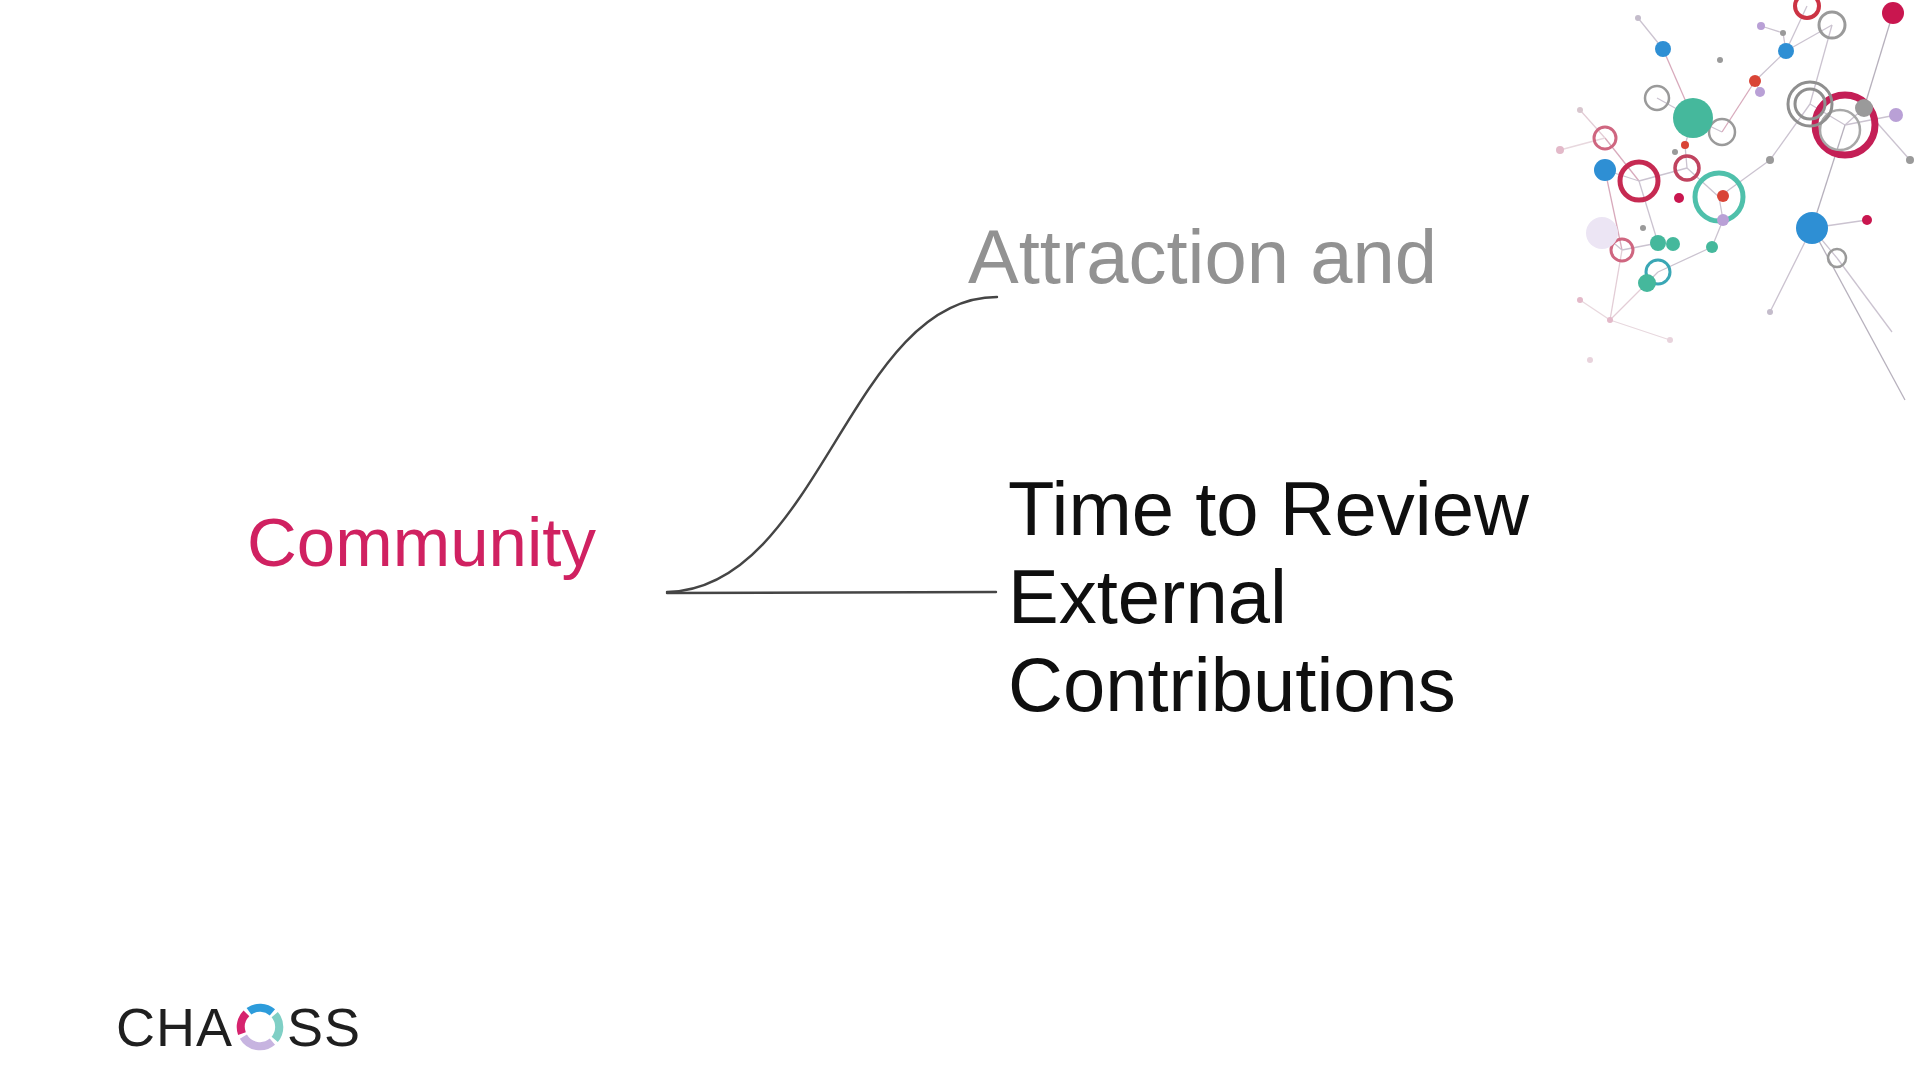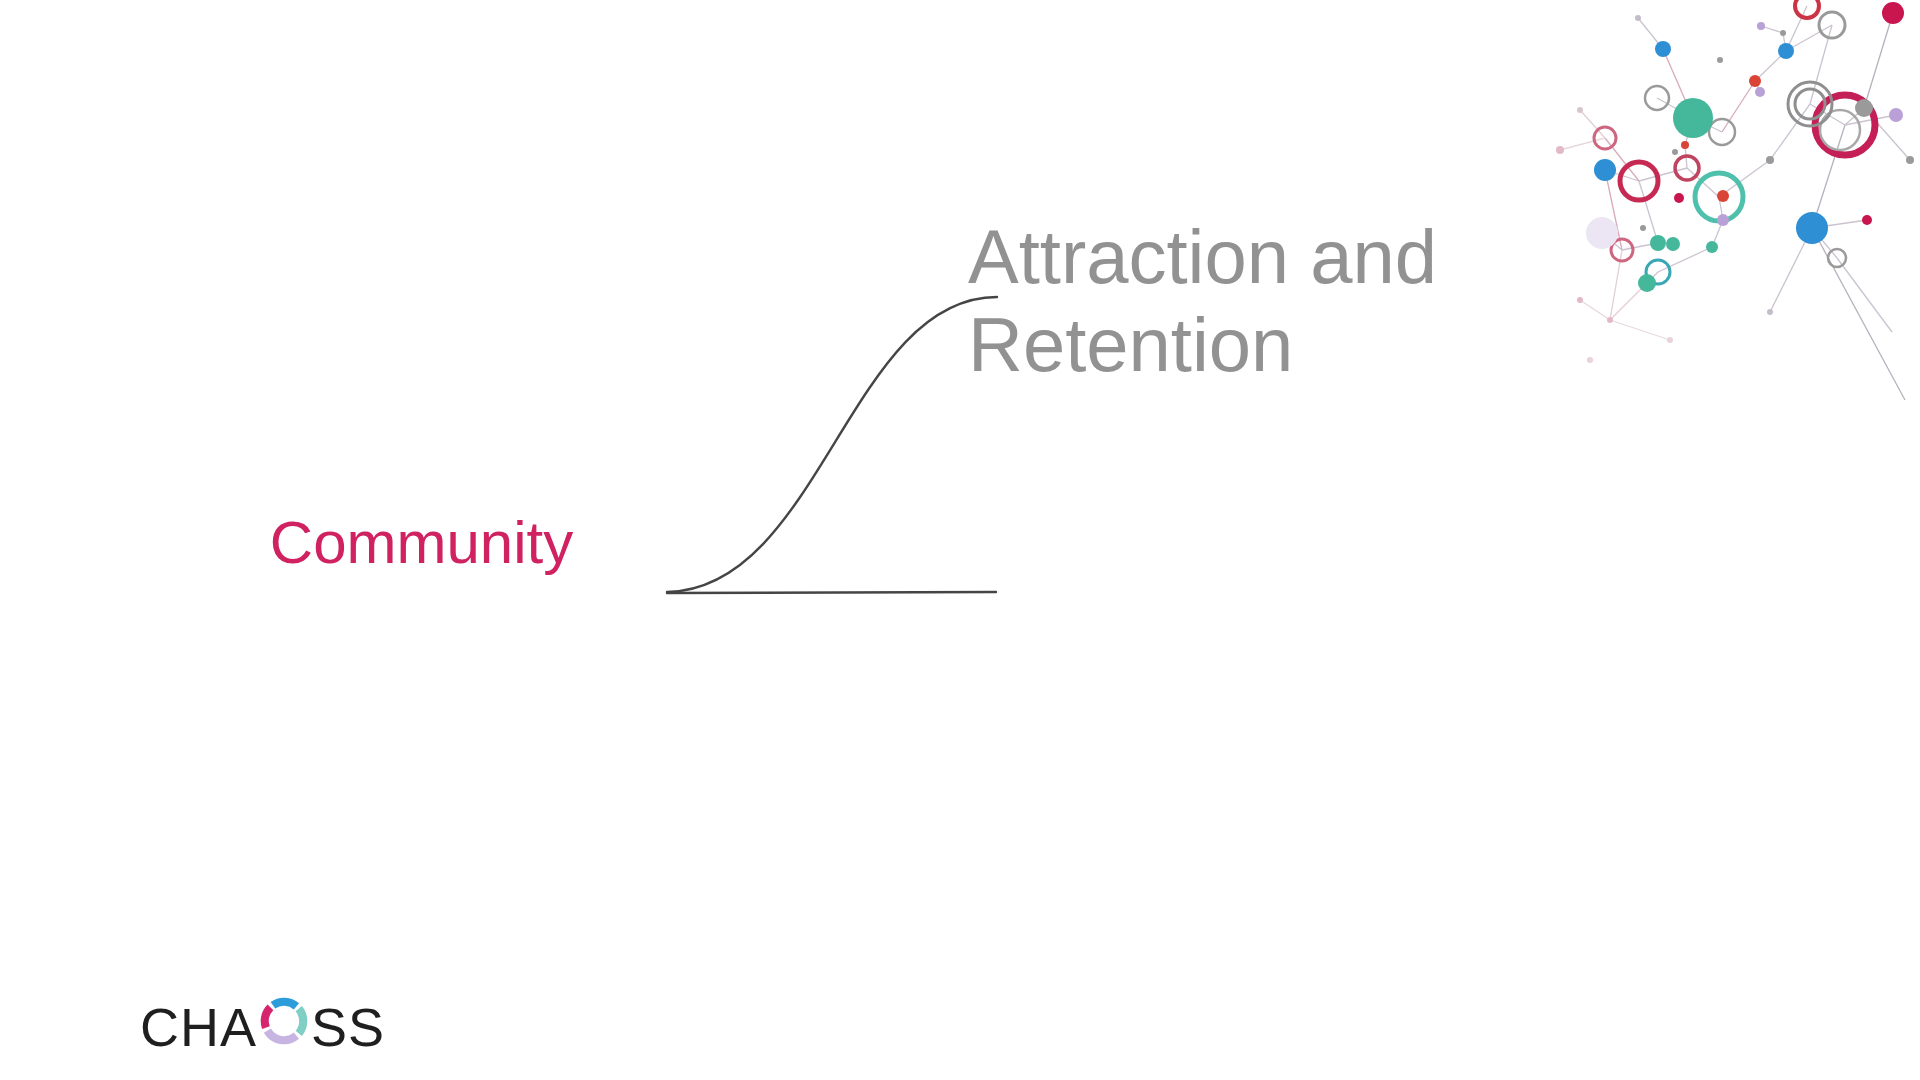--- a/index.html
+++ b/index.html
@@ -12,21 +12,21 @@
     overflow: hidden;
     font-family: "Liberation Sans", "DejaVu Sans", sans-serif;
   }
 
   
   .node { position: absolute; font-weight: 400; }
   .node .line { white-space: nowrap; }
 
   .root-node {
     left: 141px; top: 496px; width: 561px;
-    font-size: 60px; line-height: 94px;
+    font-size: 69px; line-height: 94px;
     color: #d02161;
     text-align: center;
   }
   .branch-attraction {
     left: 968px; top: 213px; width: 540px;
     font-size: 76px; line-height: 88px;
     color: #929292;
     text-align: left;
   }
   .branch-ttr {
@@ -44,22 +44,22 @@
   }
 
   
   .network-decoration {
     position: absolute; top: 0; right: 0;
     width: 400px; height: 430px;
   }
 
   
   .chaoss-logo {
-    position: absolute; left: 140px; top: 996px;
-    display: flex; 
+    position: absolute; left: 116px; top: 996px;
+    display: flex; align-items: center;
     height: 62px;
   }
   .chaoss-logo .logo-text {
     font-size: 54px;
     letter-spacing: 1px;
     color: #1f1f1f;
     font-weight: 400;
     line-height: 62px;
   }
   .chaoss-logo .logo-ring { margin: 0 2px; display: block; }
@@ -178,23 +178,27 @@
     <path d="M 667 592 C 820 589, 850 297, 997 297" fill="none" stroke="#454545" stroke-width="2.4" stroke-linecap="round"></path>
     <path d="M 667 593 L 996 592" fill="none" stroke="#454545" stroke-width="2.4" stroke-linecap="round"></path>
   </svg>
 
   <div class="node root-node">
     <div class="line">Community</div>
   </div>
 
   <div class="node branch-attraction">
     <div class="line">Attraction and</div>
-    <div class="line">Retention</div>
-  </div>
-
+  </div>
+
+  <div class="node branch-ttr">
+    <div class="line">Time to Review</div>
+    <div class="line">External</div>
+    <div class="line">Contributions</div>
+  </div>
 
   <div class="chaoss-logo">
     <span class="logo-text">CHA</span>
     <svg class="logo-ring" width="50" height="50" viewBox="0 0 52 52" aria-hidden="true">
       <path d="M 14.5 9.6 A 20 20 0 0 1 38.9 10.7" fill="none" stroke="#2d9cdb" stroke-width="8.5"></path>
       <path d="M 41.3 13.1 A 20 20 0 0 1 41.3 38.9" fill="none" stroke="#7fcfc5" stroke-width="8.5"></path>
       <path d="M 38.9 41.3 A 20 20 0 0 1 8.7 36" fill="none" stroke="#c7b4e0" stroke-width="8.5"></path>
       <path d="M 7.2 32.8 A 20 20 0 0 1 11.9 11.9" fill="none" stroke="#d6246e" stroke-width="8.5"></path>
     </svg>
     <span class="logo-text">SS</span>

